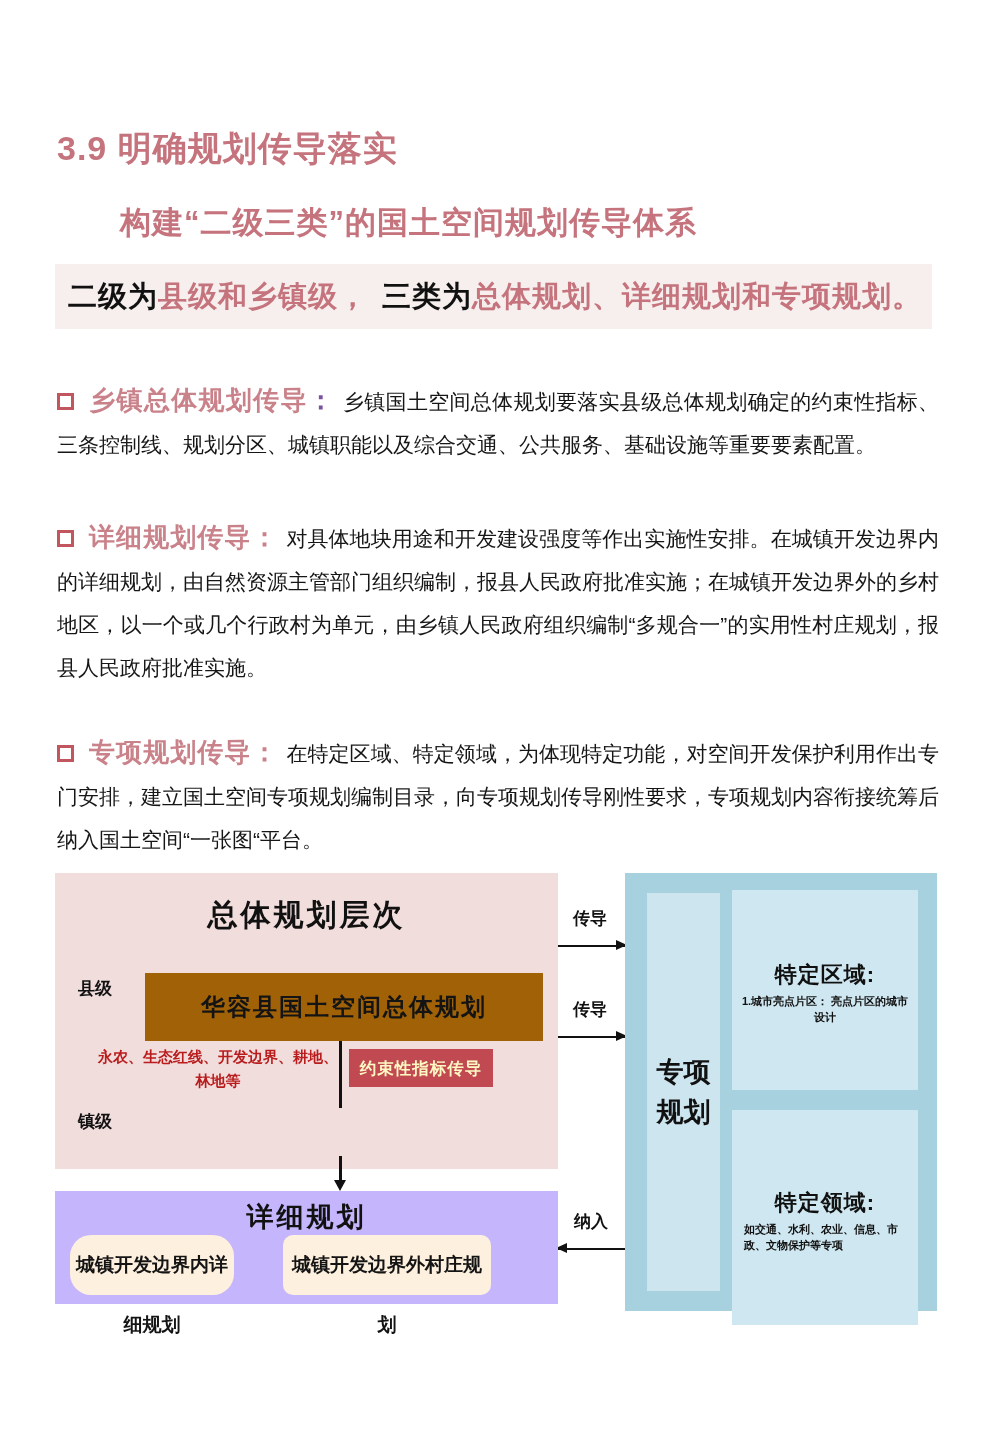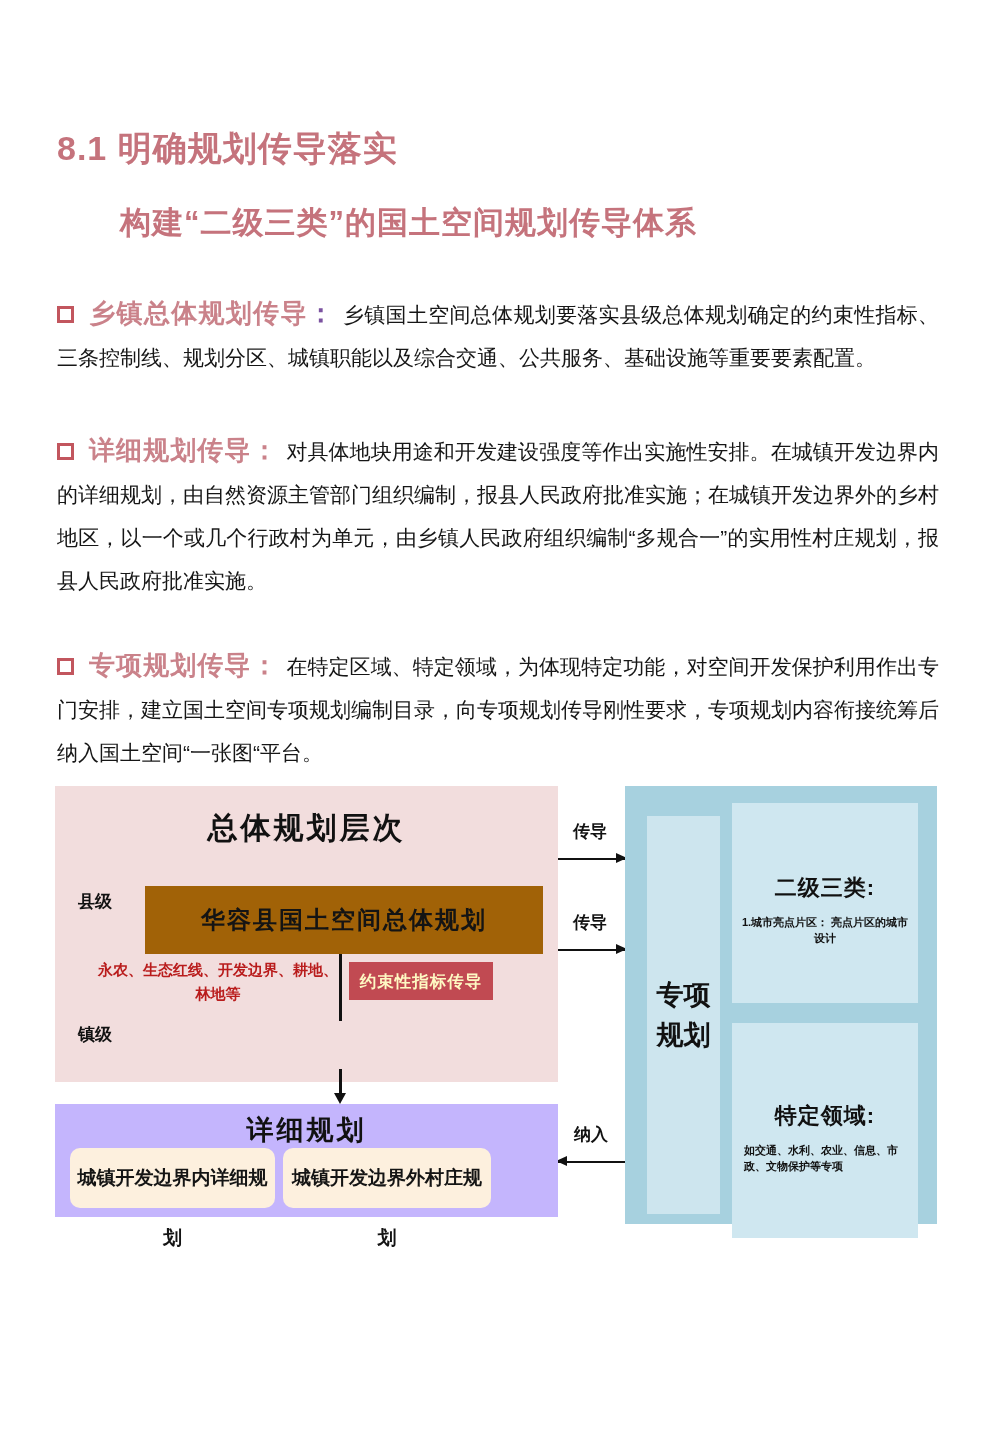--- a/index.html
+++ b/index.html
@@ -77,45 +77,46 @@
   }
   .arrow-label { position:absolute; width:70px; text-align:center;
                  font-size:17px; font-weight:bold; color:#111; }
   
   .o-title { position:absolute; left:0; top:8px; width:100%; text-align:center;
              font-size:27px; font-weight:bold; letter-spacing:3px; color:#111; }
   .cream-box {
     position:absolute; top:44px; height:60px; line-height:60px; background:#fdf0de;
     border-radius:10px; text-align:center; font-size:19px; font-weight:bold; color:#141414;
   }
-  .cream-1 { left:15px;  width:205px; }
+  .cream-1 { left:15px;  width:164px;border-radius:21px; }
   .cream-2 { left:228px; width:208px; }
   
   .v-box {
     position:absolute; left:22px; top:20px; width:73px; height:398px; background:#cde5ee;
-    display:flex; align-items:center; justify-content:center;margin-top:10px;
+    display:flex; align-items:center; justify-content:center;
   }
   .v-box .v-txt { width:60px; font-size:27px; line-height:40px; font-weight:bold;
                   text-align:center; word-break:break-all; color:#111; }
   .r-box { position:absolute; left:107px; width:186px; background:#cfe7f0; }
   .r-box-1 { top:17px; height:200px; padding-top:70px; }
   .r-box-2 { top:237px; height:215px; padding-top:78px; }
   .r-head { text-align:center; font-size:22px; font-weight:bold; letter-spacing:1px; color:#111; }
-  .r-desc { margin-top:11px; font-size:11px; line-height:16px; font-weight:bold; color:#111; }
+  .r-desc { margin-top:3px; font-size:11px; line-height:16px; font-weight:bold; color:#111; }
   .r-box-1 .r-desc { text-align:center; padding:0 6px; }
   .r-box-2 .r-desc { text-align:left; padding:0 12px; }
 </style>
 </head>
 <body>
 
 <div class="page">
 
-  <div class="main-title">8.1 明确规划传导落实</div>
+  <div class="main-title">3.9 明确规划传导落实</div>
   <div class="sub-title">构建“二级三类”的国土空间规划传导体系</div>
 
+  <div class="hl-bar"><span class="blk">二级为</span><span class="pnk">县级和乡镇级，</span><span class="blk blk2">三类为</span><span class="pnk">总体规划、详细规划和专项规划。</span></div>
 
   <p class="bullet-para"><span class="bullet-sq"></span><span class="sec-head">乡镇总体规划传导</span><span class="sec-colon" style="color: rgb(123, 82, 160);">：</span><span class="sec-body">乡镇国土空间总体规划要落实县级总体规划确定的约束性指标、三条控制线、规划分区、城镇职能以及综合交通、公共服务、基础设施等重要要素配置。</span></p>
 
   <p class="bullet-para"><span class="bullet-sq"></span><span class="sec-head">详细规划传导</span><span class="sec-colon" style="color: rgb(202, 130, 138);">：</span><span class="sec-body">对具体地块用途和开发建设强度等作出实施性安排。在城镇开发边界内的详细规划，由自然资源主管部门组织编制，报县人民政府批准实施；在城镇开发边界外的乡村地区，以一个或几个行政村为单元，由乡镇人民政府组织编制“多规合一”的实用性村庄规划，报县人民政府批准实施。</span></p>
 
   <p class="bullet-para p3"><span class="bullet-sq"></span><span class="sec-head">专项规划传导</span><span class="sec-colon" style="color: rgb(202, 130, 138);">：</span><span class="sec-body">在特定区域、特定领域，为体现特定功能，对空间开发保护利用作出专门安排，建立国土空间专项规划编制目录，向专项规划传导刚性要求，专项规划内容衔接统筹后纳入国土空间“一张图“平台。</span></p>
 
   <div class="diagram">
 
     <div class="panel-pink">
@@ -142,21 +143,21 @@
       <div class="o-title">详细规划</div>
       <div class="cream-box cream-1">城镇开发边界内详细规划</div>
       <div class="cream-box cream-2">城镇开发边界外村庄规划</div>
     </div>
 
     <div class="panel-blue">
       <div class="v-box">
         <div class="v-txt">专项规划</div>
       </div>
       <div class="r-box r-box-1">
-        <div class="r-head">二级三类:</div>
+        <div class="r-head">特定区域:</div>
         <div class="r-desc">1.城市亮点片区： 亮点片区的城市设计</div>
       </div>
       <div class="r-box r-box-2">
         <div class="r-head">特定领域:</div>
         <div class="r-desc">如交通、水利、农业、信息、市政、文物保护等专项</div>
       </div>
     </div>
 
   </div>
 </div>

